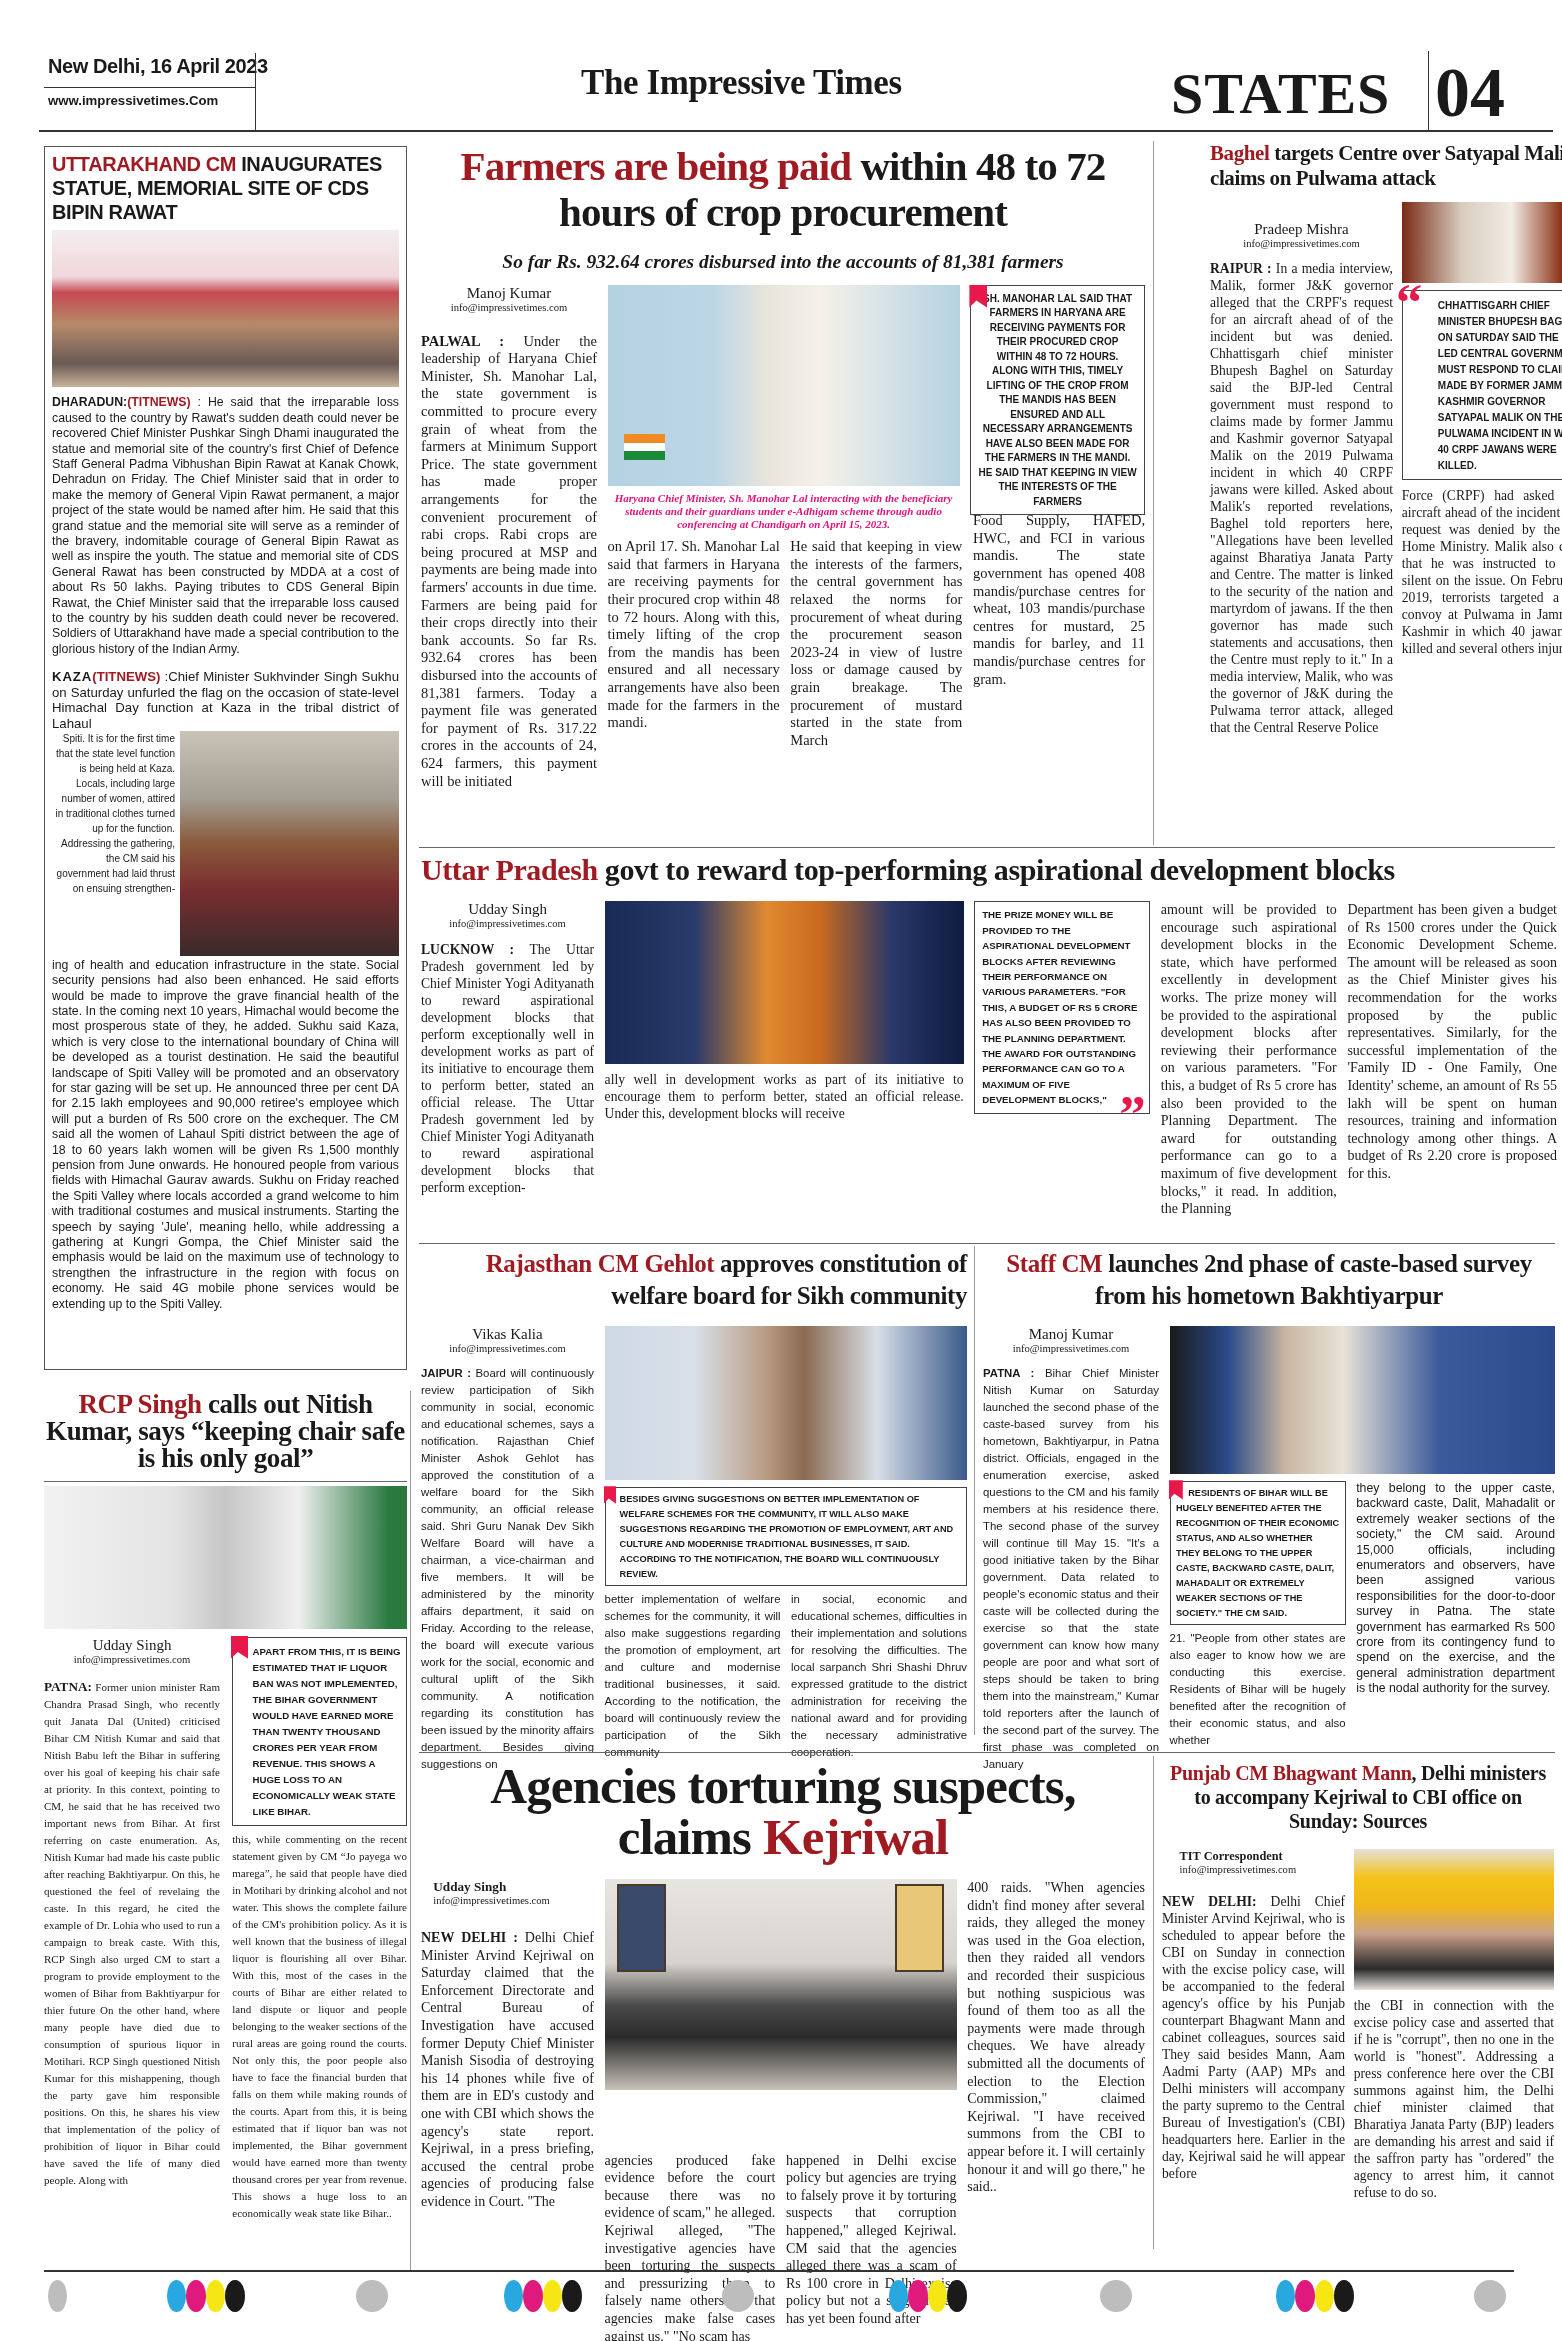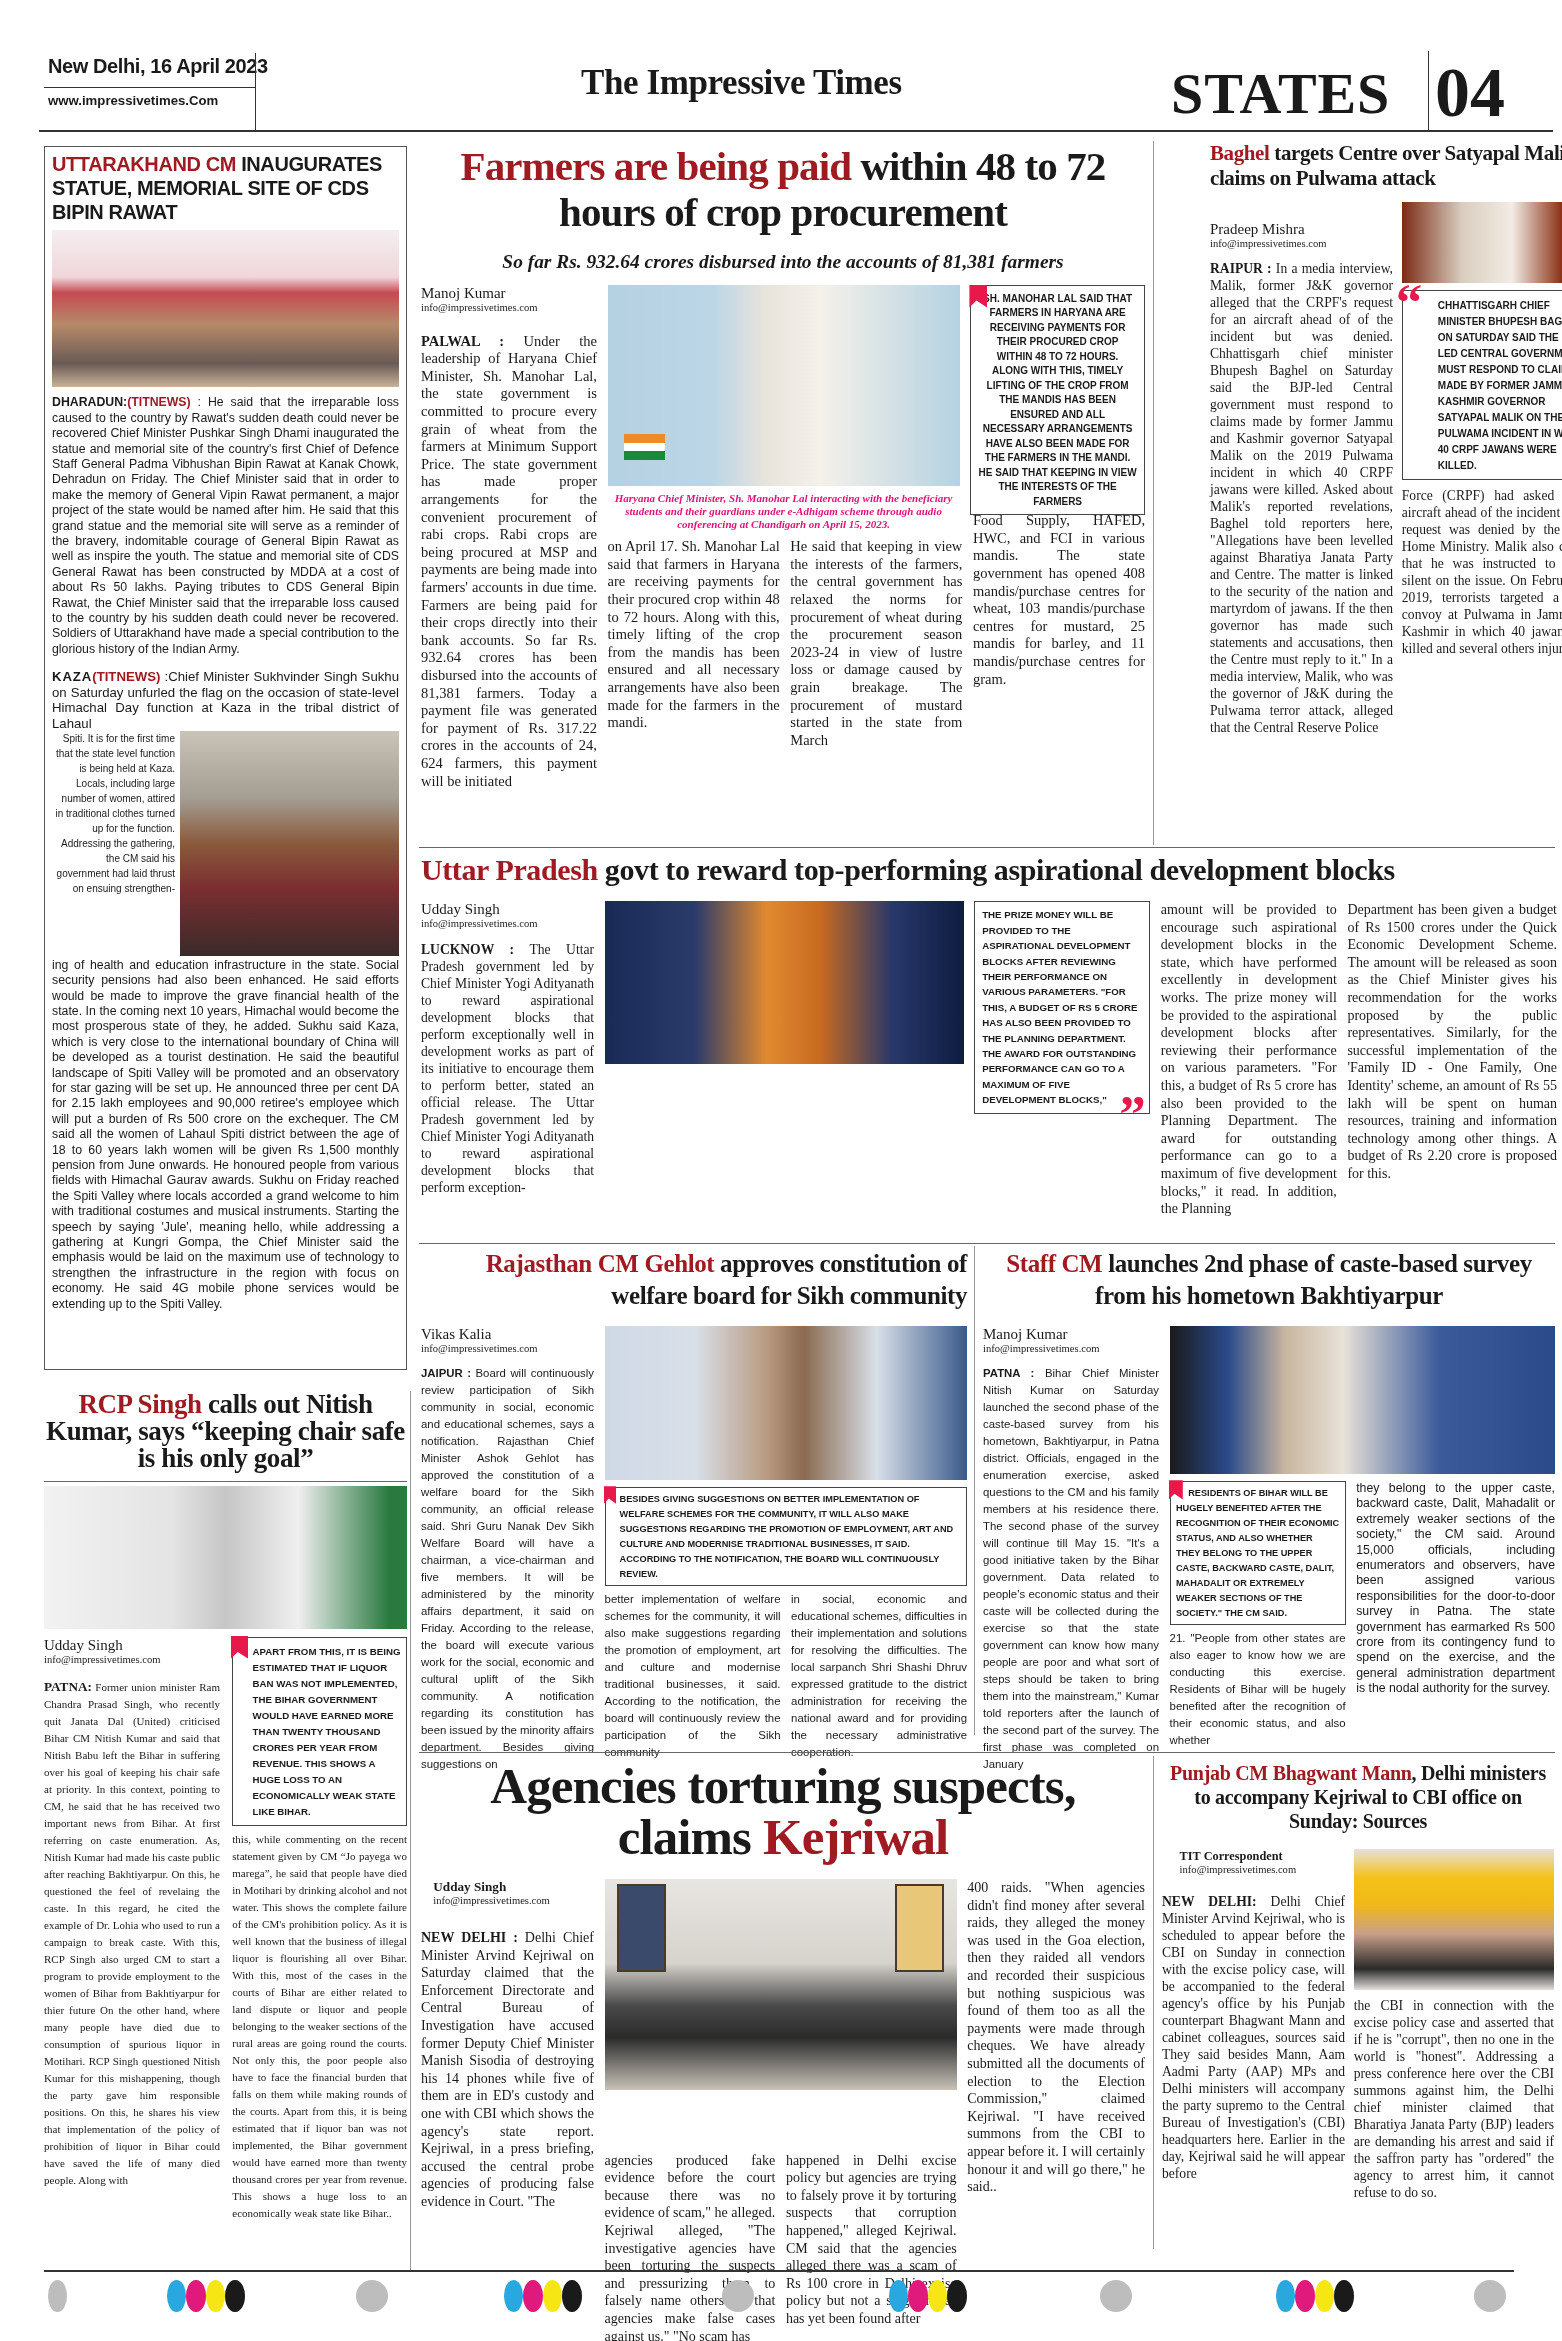--- a/index.html
+++ b/index.html
@@ -14,21 +14,21 @@
 .hdr-title{left:581px;top:63px;font:bold 35px "Liberation Serif",serif;letter-spacing:-0.4px}
 .hdr-section{left:1171px;top:60px;font:bold 58px "Liberation Serif",serif;letter-spacing:0.9px}
 .hdr-vline2{left:1428px;top:51px;width:1.3px;height:79px;background:#333}
 .hdr-page{left:1435px;top:53px;font:bold 70px "Liberation Serif",serif}
 .hdr-rule{left:39px;top:130px;width:1514px;height:1.8px;background:#333}
 .box{border:1.3px solid #555}
 .sans-h{font-family:"Liberation Sans",sans-serif;font-weight:bold;letter-spacing:-0.4px}
 .photo{background:linear-gradient(135deg,#b9c8d8,#7d8fa3 55%,#d9c8b5)}
 .body-sans{font:12.3px/15.4px "Liberation Sans",sans-serif;text-align:justify}
 .body-serif{font:14px/17.6px "Liberation Serif",serif;text-align:justify}
-.byline{text-align:left}
+.byline{text-align:center}
 .byline .n{font:15px "Liberation Serif",serif}
 .byline .e{font:10.6px "Liberation Serif",serif}
 .pq{border:1.3px solid #444;font:bold 10.6px/16px "Liberation Sans",sans-serif;text-transform:uppercase;padding:7px 8.8px;background:#fff}
 .flag{width:17.6px;height:23px;background:#e8194a;clip-path:polygon(0 0,100% 0,100% 100%,40% 70%,0 100%)}
 .quote-mark{color:#e8194a;font:bold 53px "Liberation Serif",serif;line-height:35px}
 .vrule{width:0.9px;background:#999}
 .hrule{height:1.3px;background:#666}
 .dot{width:19.4px;height:32px;border-radius:50%}
 .cols3{display:flex;gap:10.6px}
 .cols3>div{flex:1}
@@ -166,20 +166,21 @@
         <div class="n">Udday Singh</div>
         <div class="e">info@impressivetimes.com</div>
       </div>
       <div class="body-serif" style="margin-top:12.3px;font-size:13.6px;line-height:17px">
         <b>LUCKNOW :</b><span> The Uttar Pradesh government led by Chief Minister Yogi Adityanath to reward aspirational development blocks that perform exceptionally well in development works as part of its initiative to encourage them to perform better, stated an official release. The Uttar Pradesh government led by Chief Minister Yogi Adityanath to reward aspirational development blocks that perform exception-</span>
       </div>
     </div>
     <div style="width:359px">
       <div style="height:163px;background:linear-gradient(90deg,#1a2a56 0%,#2a3a6a 25%,#e08a30 45%,#c86a20 60%,#28386a 80%,#0e1c40 100%)"></div>
       <div class="cols3" style="margin-top:7px">
+        <div class="body-serif" style="font-size:13.6px;line-height:17px">ally well in development works as part of its initiative to encourage them to perform better, stated an official release. Under this, development blocks will receive</div>
       </div>
     </div>
     <div style="width:176px">
       <div class="pq" style="position:relative;font-size:9.7px;line-height:15.4px;padding:5.3px 7px">
         <span>THE PRIZE MONEY WILL BE PROVIDED TO THE ASPIRATIONAL DEVELOPMENT BLOCKS AFTER REVIEWING THEIR PERFORMANCE ON VARIOUS PARAMETERS. "FOR THIS, A BUDGET OF RS 5 CRORE HAS ALSO BEEN PROVIDED TO THE PLANNING DEPARTMENT. THE AWARD FOR OUTSTANDING PERFORMANCE CAN GO TO A MAXIMUM OF FIVE DEVELOPMENT BLOCKS,"</span>
         <div class="quote-mark" style="position:absolute;right:3.5px;bottom:-19.4px">”</div>
       </div>
     </div>
     <div style="width:176px" class="body-serif">amount will be provided to encourage such aspirational development blocks in the state, which have performed excellently in development works. The prize money will be provided to the aspirational development blocks after reviewing their performance on various parameters. "For this, a budget of Rs 5 crore has also been provided to the Planning Department. The award for outstanding performance can go to a maximum of five development blocks," it read. In addition, the Planning</div>
     <div style="flex:1" class="body-serif">Department has been given a budget of Rs 1500 crores under the Quick Economic Development Scheme. The amount will be released as soon as the Chief Minister gives his recommendation for the works proposed by the public representatives. Similarly, for the successful implementation of the 'Family ID - One Family, One Identity' scheme, an amount of Rs 55 lakh will be spent on human resources, training and information technology among other things. A budget of Rs 2.20 crore is proposed for this.</div>

